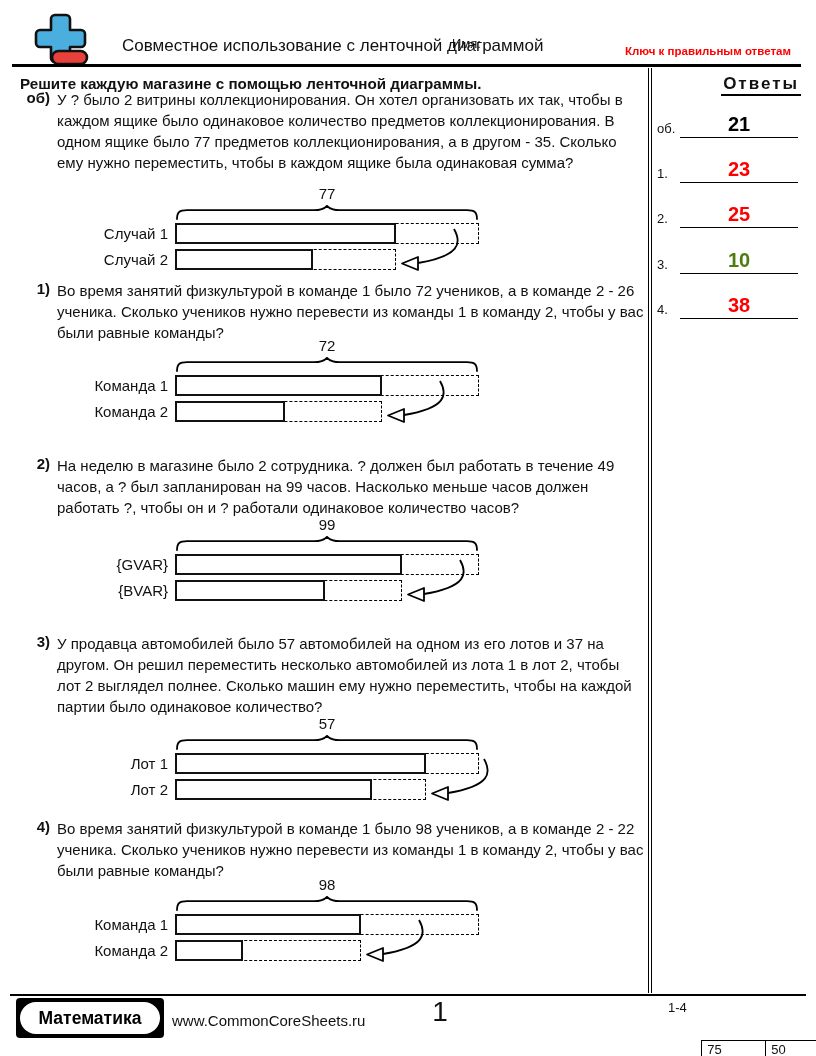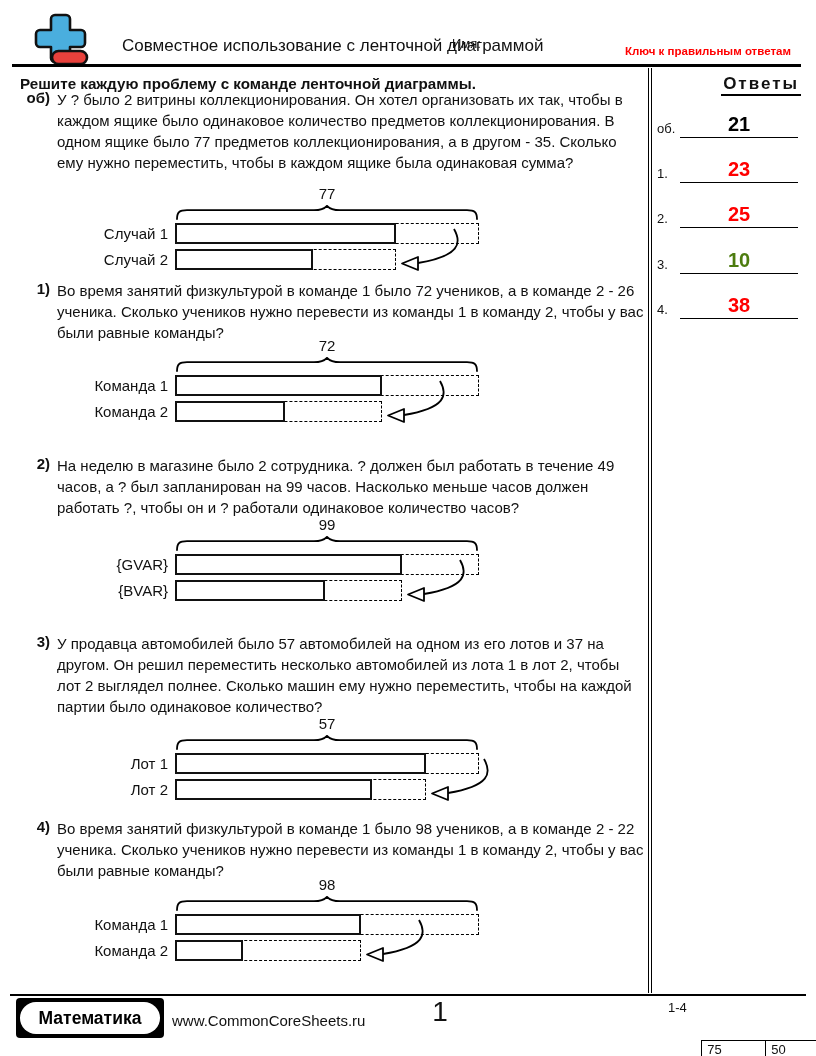--- a/index.html
+++ b/index.html
@@ -72,21 +72,21 @@
       <rect x="24" y="39" width="35" height="13" rx="6.5" fill="#e8413c" stroke="#111" stroke-width="2.6"></rect>
     </svg>
   </div>
   <div class="title">Совместное использование с ленточной диаграммой</div>
   <div class="name-label">Имя:</div>
   <div class="key-label" style="color: rgb(255, 0, 0);">Ключ к правильным ответам</div>
   <div class="hline"></div>
 
   <div class="divider"></div>
 
-  <div class="instruction">Решите каждую проблему с команде ленточной диаграммы.</div>
+  <div class="instruction">Решите каждую магазине с помощью ленточной диаграммы.</div>
 
   <div class="problem" style="top:89px">
     <div class="pnum">об)</div>
     <div class="ptext">У ? было 2 витрины коллекционирования. Он хотел организовать их так, чтобы в каждом ящике было одинаковое количество предметов коллекционирования. В одном ящике было 77 предметов коллекционирования, а в другом - 35. Сколько ему нужно переместить, чтобы в каждом ящике была одинаковая сумма?</div>
   </div>
   <div class="problem" style="top:280px">
     <div class="pnum">1)</div>
     <div class="ptext">Во время занятий физкультурой в команде 1 было 72 учеников, а в команде 2 - 26 ученика. Сколько учеников нужно перевести из команды 1 в команду 2, чтобы у вас были равные команды?</div>
   </div>
   <div class="problem" style="top:455px">

